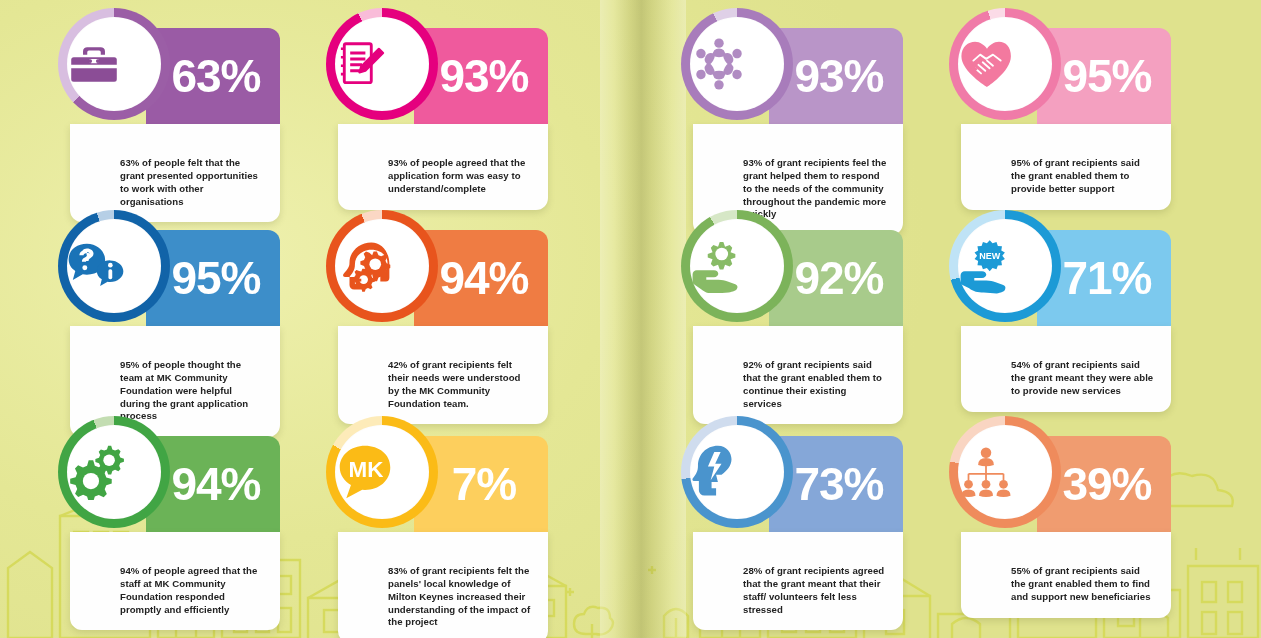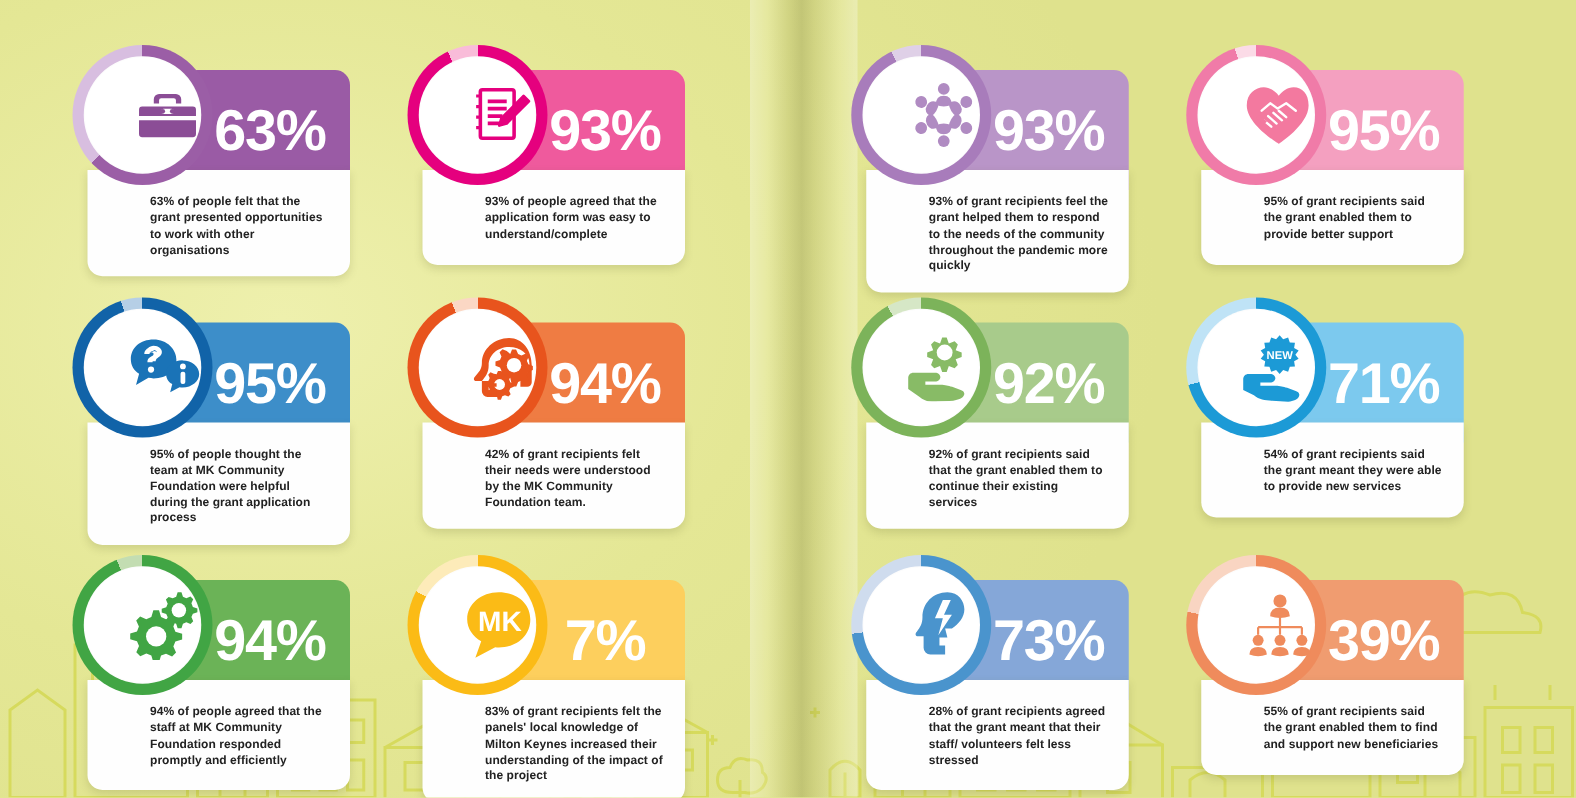--- a/index.html
+++ b/index.html
@@ -22,66 +22,66 @@
       rgba(255,255,255,0.30) 0%,
       rgba(255,255,255,0.12) 16%,
       rgba(120,122,50,0.16) 36%,
       rgba(105,108,40,0.26) 48%,
       rgba(120,122,50,0.16) 60%,
       rgba(255,255,255,0.12) 84%,
       rgba(255,255,255,0.30) 100%);
     pointer-events:none;
   }
   
-  .page{position:absolute;top:0;left:0;width:1261px;height:496px;margin-top:28px;}
+  .page{position:absolute;top:0;left:0;width:1261px;height:496px;}
   .card{
     position:absolute;
     width:222px;
   }
   .card .panel{
     position:absolute;left:88px;top:20px;
     width:134px;height:96px;
     border-radius:12px 12px 0 0;
     display:flex;align-items:center;justify-content:center;
   }
   .card .pct{
     color:#ffffff;
     font-size:46px;
     font-weight:700;
     letter-spacing:-1px;
     line-height:1;
     margin-left:6px;
   }
   .card .body{
-    position:absolute;left:12px;top:100px;
+    position:absolute;left:12px;top:116px;
     width:210px;
     min-height:76px;
     background:#fefefe;
     border-radius:0 0 12px 12px;
     box-shadow:0 3px 7px rgba(90,95,40,0.18);
     box-sizing:border-box;
-    padding:20px 16px 14px 50px;
+    padding:33px 16px 14px 50px;
   }
   .card .caption{
     font-size:9.6px;
     line-height:1.34;
     font-weight:700;
     color:#222222;
     letter-spacing:0.05px;
   }
   
   .ring{
     position:absolute;left:0;top:0;
     width:112px;height:112px;border-radius:50%;
     z-index:3;
   }
   .ring .inner{
     position:absolute;left:9px;top:9px;width:94px;height:94px;
     border-radius:50%;background:#ffffff;
-    display:flex;align-items:center;justify-content:flex-end;
+    display:flex;align-items:center;justify-content:flex-start;
     box-shadow:inset 0 0 0 1px rgba(0,0,0,0.01);
   }
   .ring .inner svg{display:block;}
   
   .card .panel::after{
     content:"";position:absolute;left:0;right:0;bottom:-1px;height:2px;
   }
   
   .card.tall .body{min-height:88px;}
 </style>

